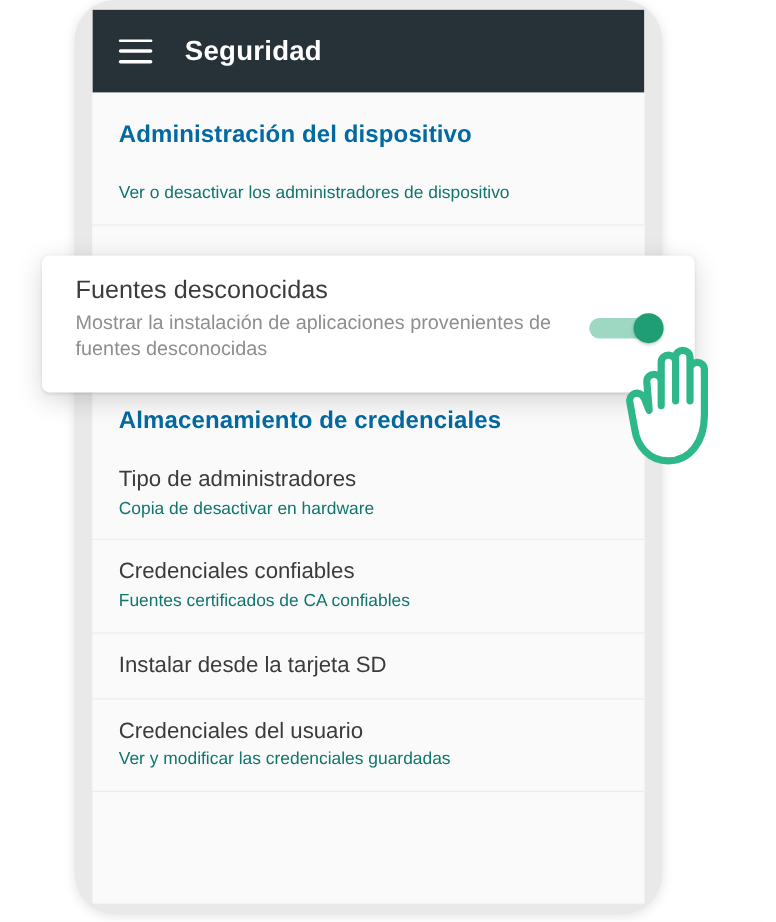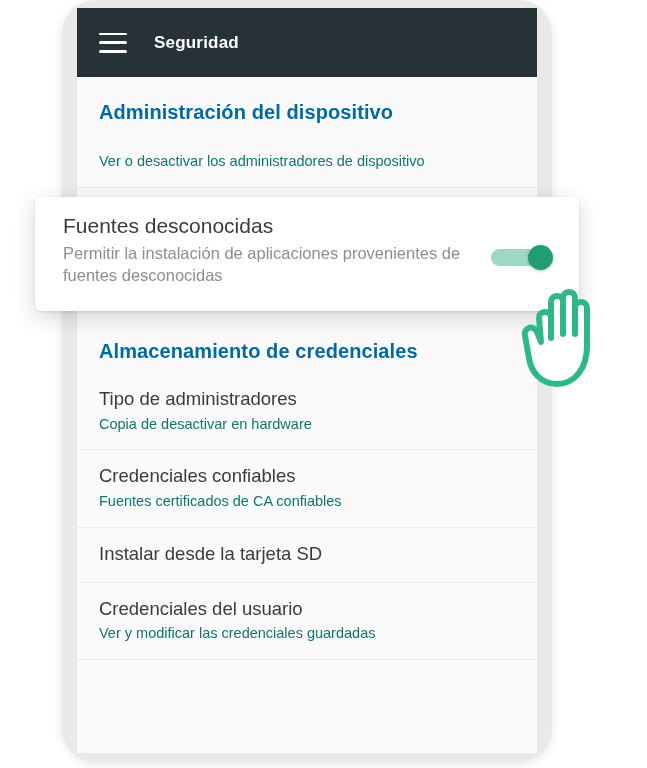--- a/index.html
+++ b/index.html
@@ -62,21 +62,21 @@
   }
   .hamburger span {
     display: block;
     height: 2.5px;
     width: 100%;
     background: #ffffff;
     border-radius: 2px;
   }
   .appbar-title {
     color: #ffffff;
-    font-size: 17px;
+    font-size: 23px;
     font-weight: bold;
     letter-spacing: 0.2px;
   }
 
   
   .list {
     background: #fafafa;
   }
   .section-header {
     color: #0369a1;
@@ -107,21 +107,21 @@
   
   .covered-gap {
     height: 128px;
     background: #fafafa;
   }
 
   
   .float-card {
     position: absolute;
     left: 35px;
-    top: 197px;
+    top: 213px;
     width: 544px;
     height: 114px;
     background: #ffffff;
     border-radius: 6px;
     box-shadow: 0 6px 22px rgba(0,0,0,0.16), 0 1px 3px rgba(0,0,0,0.10);
     padding: 17px 24px 0 28px;
   }
   .float-title {
     font-size: 21px;
     color: #3b3b3b;
@@ -220,21 +220,21 @@
       <div class="row">
         <div class="row-title">Credenciales del usuario</div>
         <div class="row-sub">Ver y modificar las credenciales guardadas</div>
       </div>
 
     </div>
   </div>
 
   <div class="float-card">
     <div class="float-title">Fuentes desconocidas</div>
-    <div class="float-sub">Permitir la instalación de aplicaciones provenientes de fuentes desconocidas</div>
+    <div class="float-sub">Mostrar la instalación de aplicaciones provenientes de fuentes desconocidas</div>
     <div class="toggle">
       <div class="toggle-track"></div>
       <div class="toggle-knob"></div>
     </div>
   </div>
 
   <div class="hand">
     <svg width="130" height="130" viewBox="0 0 130 130" fill="none">
       <path d="M34 46 C34 38, 46 38, 46 46 L46 66 L46 30 C46 22, 58 22, 58 30 L58 62 L58 26 C58 18, 70 18, 70 26 L70 62 L70 36 C70 28, 82 28, 82 36 L82 74 C82 96, 70 112, 52 112 C36 112, 26 100, 24 86 L20 64 C18 56, 28 52, 32 60 L36 70 Z" fill="#ffffff" stroke="#2eb88a" stroke-width="6" stroke-linejoin="round" stroke-linecap="round"></path>
     </svg>

